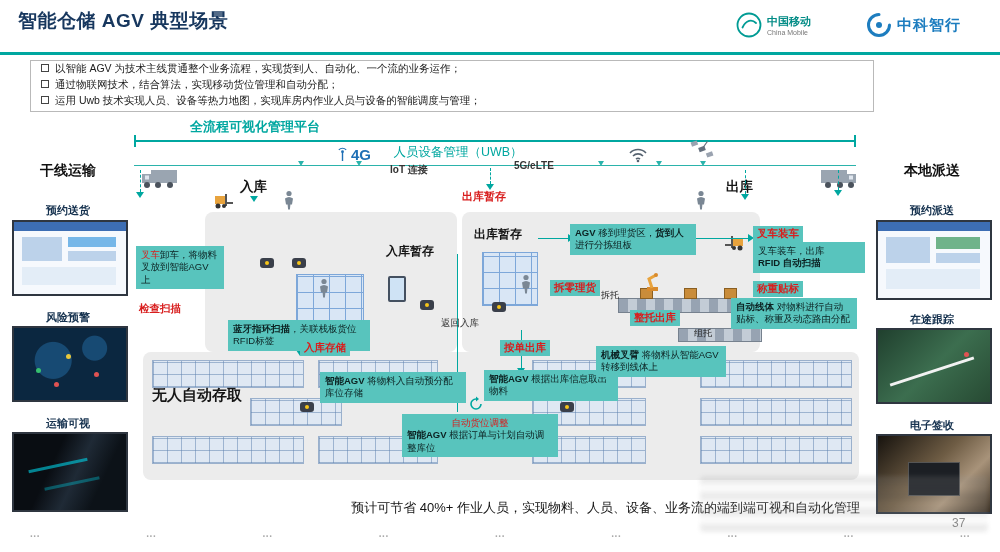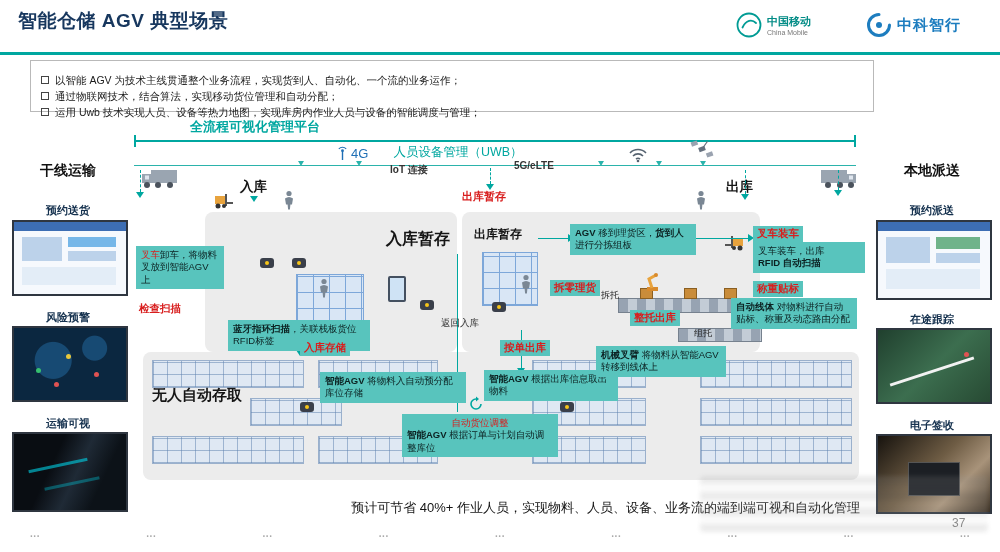--- a/index.html
+++ b/index.html
@@ -71,21 +71,21 @@
   </div>
 
   <div class="abs" style="left:866px;top:12px;display:flex;align-items:center;gap:5px">
     <svg width="26" height="26" viewBox="0 0 26 26">
       <path d="M13 2.5 A10.5 10.5 0 1 0 23.5 13" fill="none" stroke="#1d7dbf" stroke-width="3" stroke-linecap="round"></path>
       <circle cx="13" cy="13" r="3" fill="#1d7dbf"></circle>
     </svg>
     <div style="font-size:15px;font-weight:bold;color:#1d7dbf;letter-spacing:1px">中科智行</div>
   </div>
 
-  <div class="abs" style="left:30px;top:60px;width:844px;height:52px;border:1px solid #b9b9b9;padding:12px 10px;box-sizing:border-box">
+  <div class="abs" style="left:30px;top:60px;width:844px;height:52px;border:1px solid #b9b9b9;padding:0 10px;box-sizing:border-box">
     <div class="brow">
       <span class="bsq"></span>
       <span>以智能 AGV 为技术主线贯通整个业务流程，实现货到人、自动化、一个流的业务运作；</span>
     </div>
     <div class="brow">
       <span class="bsq"></span>
       <span>通过物联网技术，结合算法，实现移动货位管理和自动分配；</span>
     </div>
     <div class="brow">
       <span class="bsq"></span>
@@ -105,21 +105,21 @@
   <div class="tri-s" style="left:598px;top:161px"></div>
   <div class="tri-s" style="left:656px;top:161px"></div>
   <div class="tri-s" style="left:700px;top:161px"></div>
 
   <div class="abs" style="left:336px;top:146px;display:flex;align-items:center;gap:2px">
     <svg width="13" height="15" viewBox="0 0 14 16">
       <path d="M7 5 v10" stroke="#1f6fb5" stroke-width="1.5"></path>
       <path d="M3 3 a6 6 0 0 1 8 0" stroke="#1f6fb5" fill="none" stroke-width="1.3"></path>
       <circle cx="7" cy="5" r="1.5" fill="#1f6fb5"></circle>
     </svg>
-    <span style="font-size:13px;font-weight:normal;color:#1f6fb5">4G</span>
+    <span style="font-size:15px;font-weight:bold;color:#1f6fb5">4G</span>
   </div>
   <div class="tag" style="left:390px;top:163px">IoT 连接</div>
   <div class="tag" style="left:514px;top:160px">5G/eLTE</div>
 
   <div class="icon" style="left:628px;top:147px">
     <svg width="20" height="16" viewBox="0 0 20 16">
       <path d="M2 6 a11 11 0 0 1 16 0" stroke="#556270" fill="none" stroke-width="1.6"></path>
       <path d="M5 9 a7 7 0 0 1 10 0" stroke="#556270" fill="none" stroke-width="1.6"></path>
       <path d="M8 12 a3.5 3.5 0 0 1 4 0" stroke="#556270" fill="none" stroke-width="1.6"></path>
       <circle cx="10" cy="14" r="1.3" fill="#556270"></circle>
@@ -196,21 +196,21 @@
     <div class="blk" style="left:30px;top:26px;width:50px;height:32px;background:#1c1f24;border:1px solid #555"></div>
   </div>
 
   <div class="gray-zone" style="left:205px;top:212px;width:252px;height:140px"></div>
   <div class="gray-zone" style="left:462px;top:212px;width:298px;height:140px"></div>
   <div class="gray-zone" style="left:143px;top:352px;width:716px;height:128px"></div>
 
   <div class="zone-label" style="left:240px;top:178px;font-size:13.5px">入库</div>
   <div class="zone-label" style="left:726px;top:178px;font-size:13.5px">出库</div>
   <div class="rlabel" style="left:462px;top:189px;font-size:11px">出库暂存</div>
-  <div class="zone-label" style="left:386px;top:229px;font-size:16px">入库暂存</div>
+  <div class="zone-label" style="left:386px;top:243px;font-size:12px">入库暂存</div>
   <div class="zone-label" style="left:474px;top:226px;font-size:12px">出库暂存</div>
   <div class="zone-label" style="left:152px;top:386px;font-size:15px">无人自动存取</div>
   <div class="abs" style="left:441px;top:317px;font-size:9.5px;color:#333;z-index:5">返回入库</div>
   <div class="abs" style="left:601px;top:289px;font-size:9px;color:#222;z-index:6">拆托</div>
   <div class="abs" style="left:694px;top:327px;font-size:9px;color:#222;z-index:6">组托</div>
 
   <div class="rack" style="left:152px;top:360px;width:150px;height:26px"></div>
   <div class="rack" style="left:318px;top:360px;width:118px;height:26px"></div>
   <div class="rack" style="left:532px;top:360px;width:112px;height:26px"></div>
   <div class="rack" style="left:700px;top:360px;width:150px;height:26px"></div>

